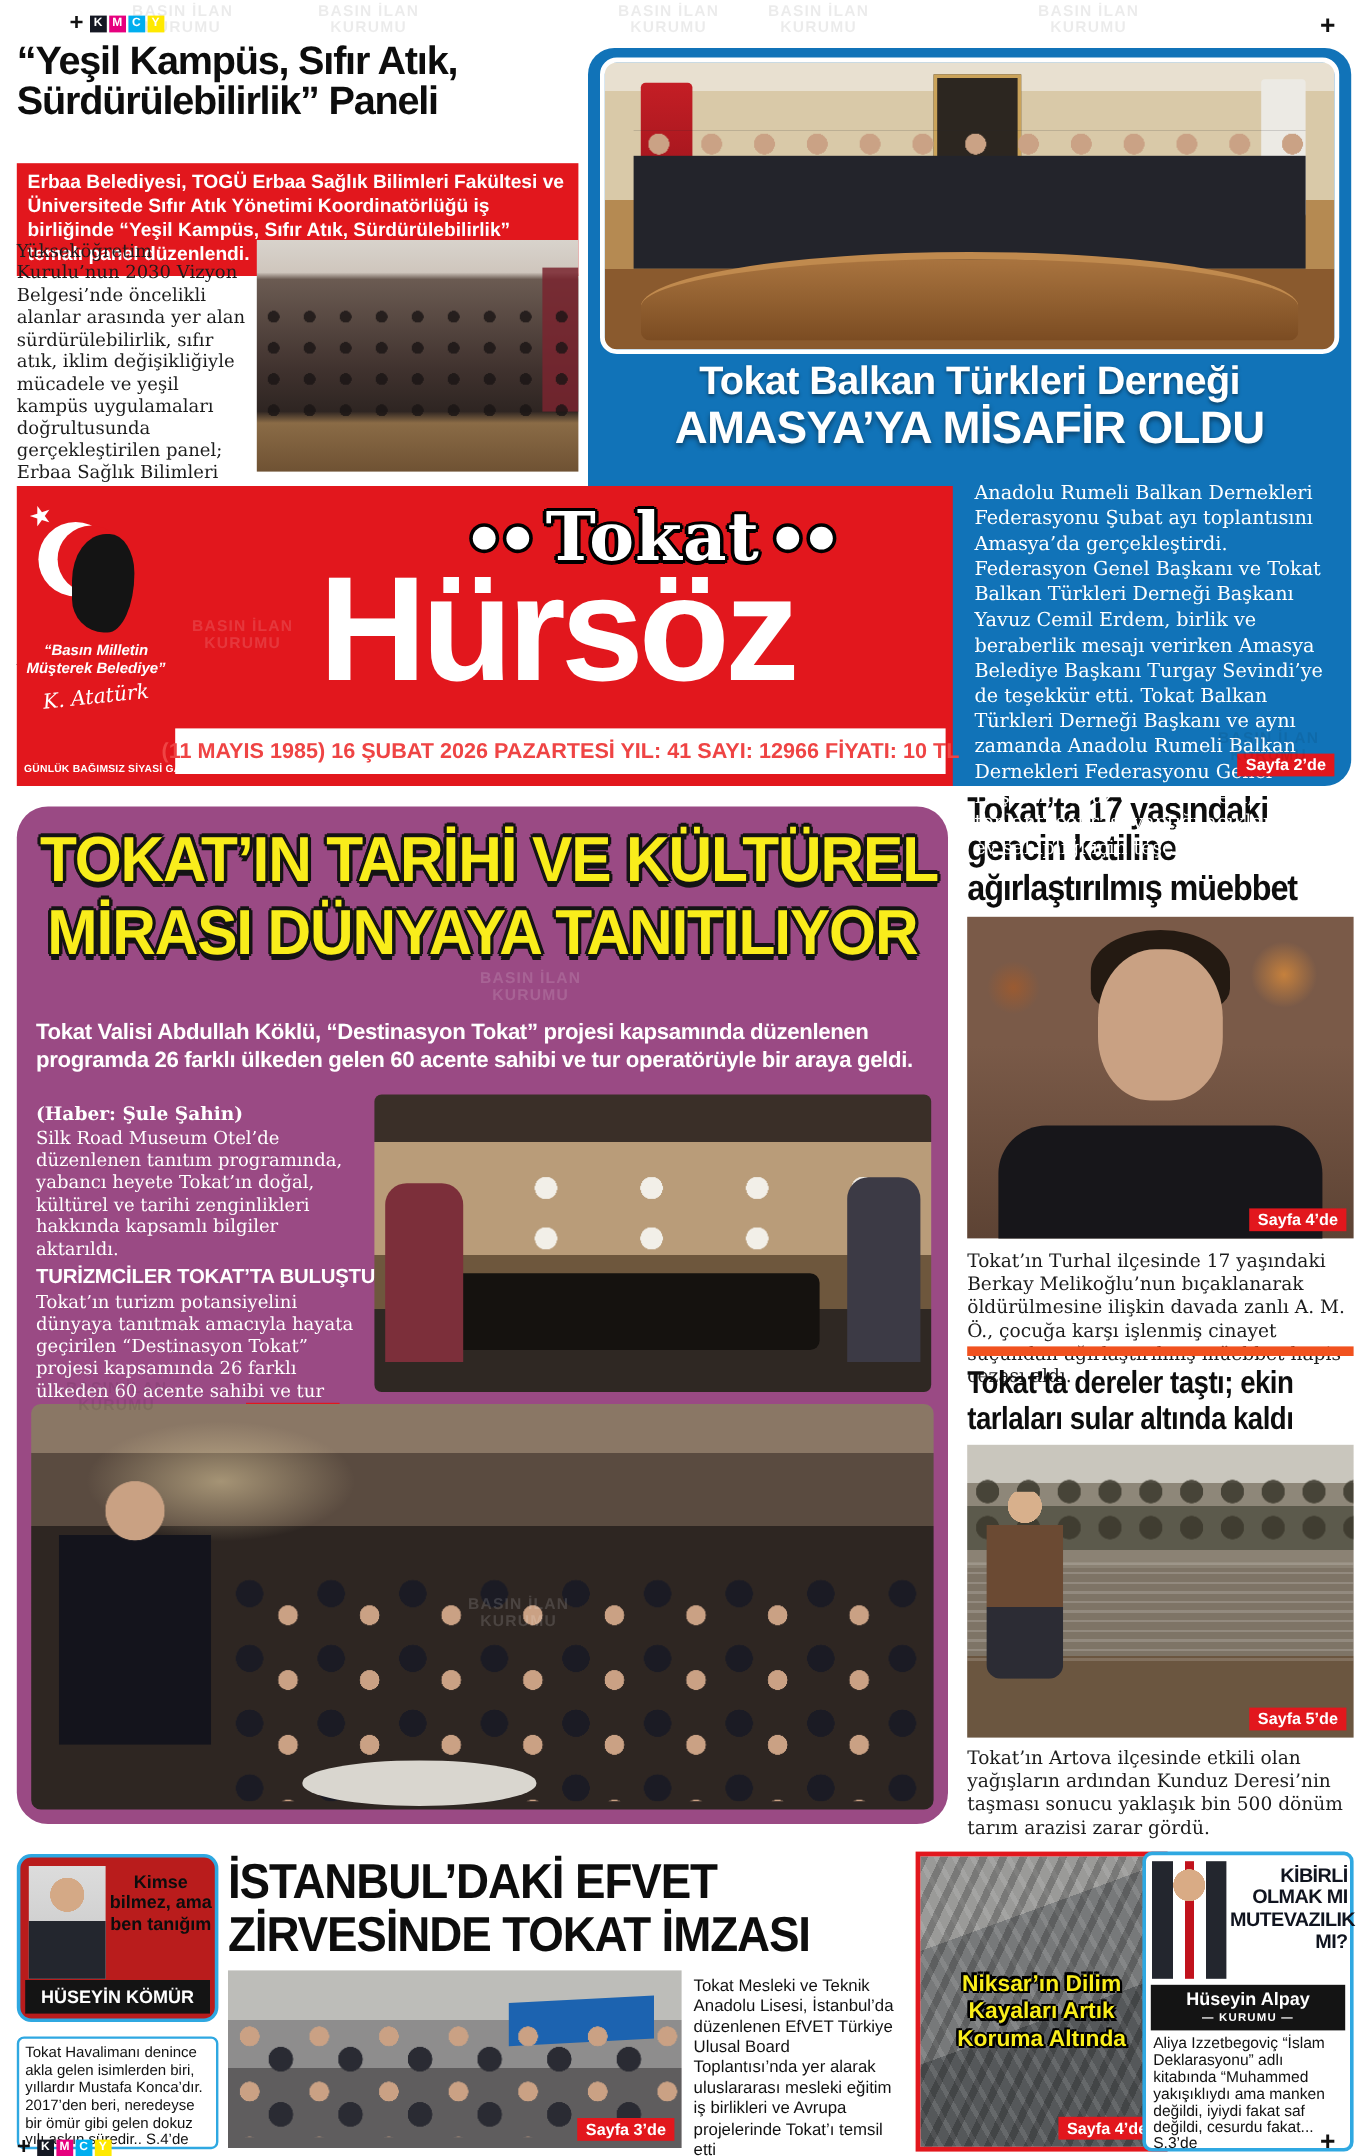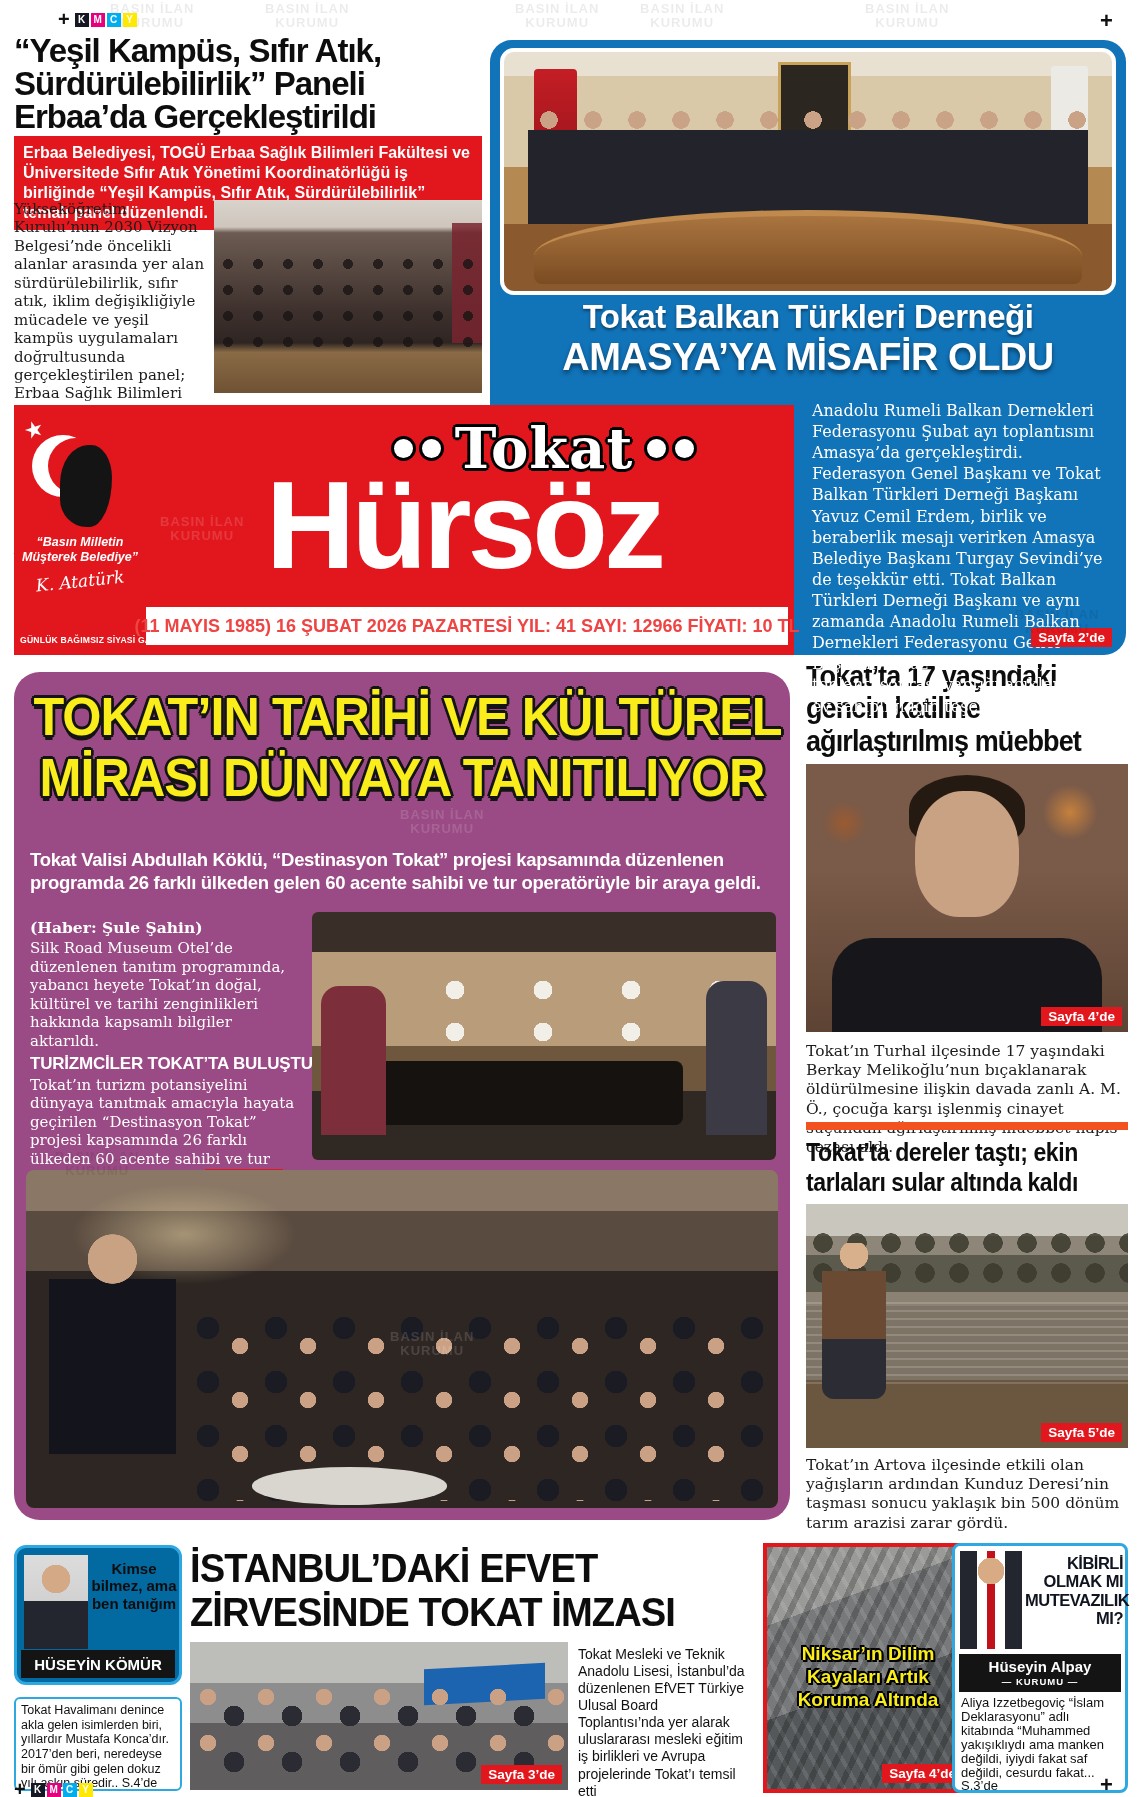--- a/index.html
+++ b/index.html
@@ -92,21 +92,21 @@
   .divider { position:absolute; left:806px; top:1122px; width:322px; height:8px; background:#f1521f; }
   .flood-hl { position:absolute; left:806px; top:1138px; width:322px; color:#0d0d0d; }
   .flood-hl .sq { transform:scaleX(.87); transform-origin:left top; white-space:nowrap; font-weight:bold; font-size:26.5px; line-height:1.12; letter-spacing:-0.5px; }
   .flood-photo { position:absolute; left:806px; top:1204px; width:322px; height:244px; overflow:hidden; background:linear-gradient(180deg,#c9c6bd 0 13%,#8e8779 13% 21%,#5c5a4c 21% 36%,#8b8274 36% 42%,#7e7466 42% 72%,#6b5640 72% 100%); }
   .flood-photo .trees { position:absolute; left:0; right:0; top:10%; height:26%; background-image:radial-gradient(circle 14px at 17px 15px, #3b382c 68%, transparent 71%); background-size:34px 30px; opacity:.85; }
   .flood-photo .water { position:absolute; left:0; right:0; top:40%; height:34%; background:repeating-linear-gradient(180deg, rgba(255,255,255,.16) 0 2px, transparent 2px 8px); }
   .flood-photo .man { position:absolute; left:5%; top:16%; width:64px; height:156px; border-radius:12px; background:radial-gradient(circle 15px at 50% 12px, #d8b08c 94%, transparent 96%), linear-gradient(180deg, transparent 0 28px, #6b4a33 28px 96px, #2c2c34 96px 100%); }
   .flood-cap { left:806px; top:1456px; width:324px; }
 
   
-  .komur-box1 { position:absolute; left:14px; top:1545px; width:168px; height:140px; border:3px solid #2fa8e1; border-radius:12px; background:#0369a1; }
+  .komur-box1 { position:absolute; left:14px; top:1545px; width:168px; height:140px; border:3px solid #2fa8e1; border-radius:12px; background:#b91c1c; }
   .komur-photo { position:absolute; left:7px; top:7px; width:64px; height:94px; background:radial-gradient(circle 15px at 50% 24px, #d4a986 94%, transparent 96%), linear-gradient(180deg, transparent 0 46px, #23262e 46px 100%), linear-gradient(#dcdcdc,#c6c6c6); }
   .komur-kicker { position:absolute; left:74px; top:12px; width:86px; text-align:center; font-weight:bold; font-size:15px; line-height:1.15; color:#0d0d0d; }
   .name-strip { position:absolute; left:4px; right:4px; bottom:4px; height:28px; background:#141414; color:#fff; display:flex; align-items:center; justify-content:center; font-weight:bold; font-size:15px; white-space:nowrap; }
   .komur-box2 { position:absolute; left:14px; top:1697px; width:168px; height:94px; border:2px solid #2fa8e1; border-radius:6px; background:#fff; padding:4px 5px; font-size:12.5px; line-height:1.17; color:#111; }
 
   .efvet-hl { position:absolute; left:190px; top:1546px; width:575px; color:#0d0d0d; }
   .efvet-hl .sq { transform:scaleX(.93); transform-origin:left top; white-space:nowrap; font-weight:bold; font-size:41px; line-height:1.08; letter-spacing:-1px; }
   .efvet-photo { position:absolute; left:190px; top:1642px; width:378px; height:148px; overflow:hidden; background:linear-gradient(180deg,#bdbdb9 0 28%,#8e8d8d 28% 55%,#5f5d5e 55% 100%); }
   .efvet-photo .banner { position:absolute; right:6%; top:16%; width:32%; height:24%; background:#1c63b0; transform:skewY(-3deg); }
   .efvet-photo .crowd { position:absolute; left:0; right:0; top:30%; height:64%; background-image:radial-gradient(circle 9px at 18px 11px, #caa184 90%, transparent 93%), radial-gradient(circle 11px at 44px 30px, #2a2b33 92%, transparent 95%); background-size:58px 46px; }
@@ -185,21 +185,20 @@
     <span class="blk m">M</span>
     <span class="blk c">C</span>
     <span class="blk y">Y</span>
   </div>
   <span class="plus-only" style="left:1100px; top:1772px;">+</span>
 
   <section>
     <h1 class="tl-hl">
       <div>“Yeşil Kampüs, Sıfır Atık,</div>
       <div>Sürdürülebilirlik” Paneli</div>
-      <div>Erbaa’da Gerçekleştirildi</div>
     </h1>
     <p class="tl-lede">Erbaa Belediyesi, TOGÜ Erbaa Sağlık Bilimleri Fakültesi ve Üniversitede Sıfır Atık Yönetimi Koordinatörlüğü iş birliğinde “Yeşil Kampüs, Sıfır Atık, Sürdürülebilirlik” temalı panel düzenlendi.</p>
     <div class="tl-body">
       <span>Yükseköğretim Kurulu’nun 2030 Vizyon Belgesi’nde öncelikli alanlar arasında yer alan sürdürülebilirlik, sıfır atık, iklim değişikliğiyle mücadele ve yeşil kampüs uygulamaları doğrultusunda gerçekleştirilen panel; Erbaa Sağlık Bilimleri Fakültesi ile Erbaa Kaymakamlığı, Erbaa Belediyesi, Erbaa İlçe Sağlık Müdürlüğü ve Erbaa İlçe Millî Eğitim Müdürlüğü arasında imzalanan “Sürdürülebilirlik ve Yeşil Dönüşüm İş Birliği Protokolü” kapsamında</span>
       <span class="tl-endrow">
         <span>hayata geçirildi.</span>
         <span class="badge">Sayfa 3’de</span>
       </span>
     </div>
     <div class="tl-photo">

